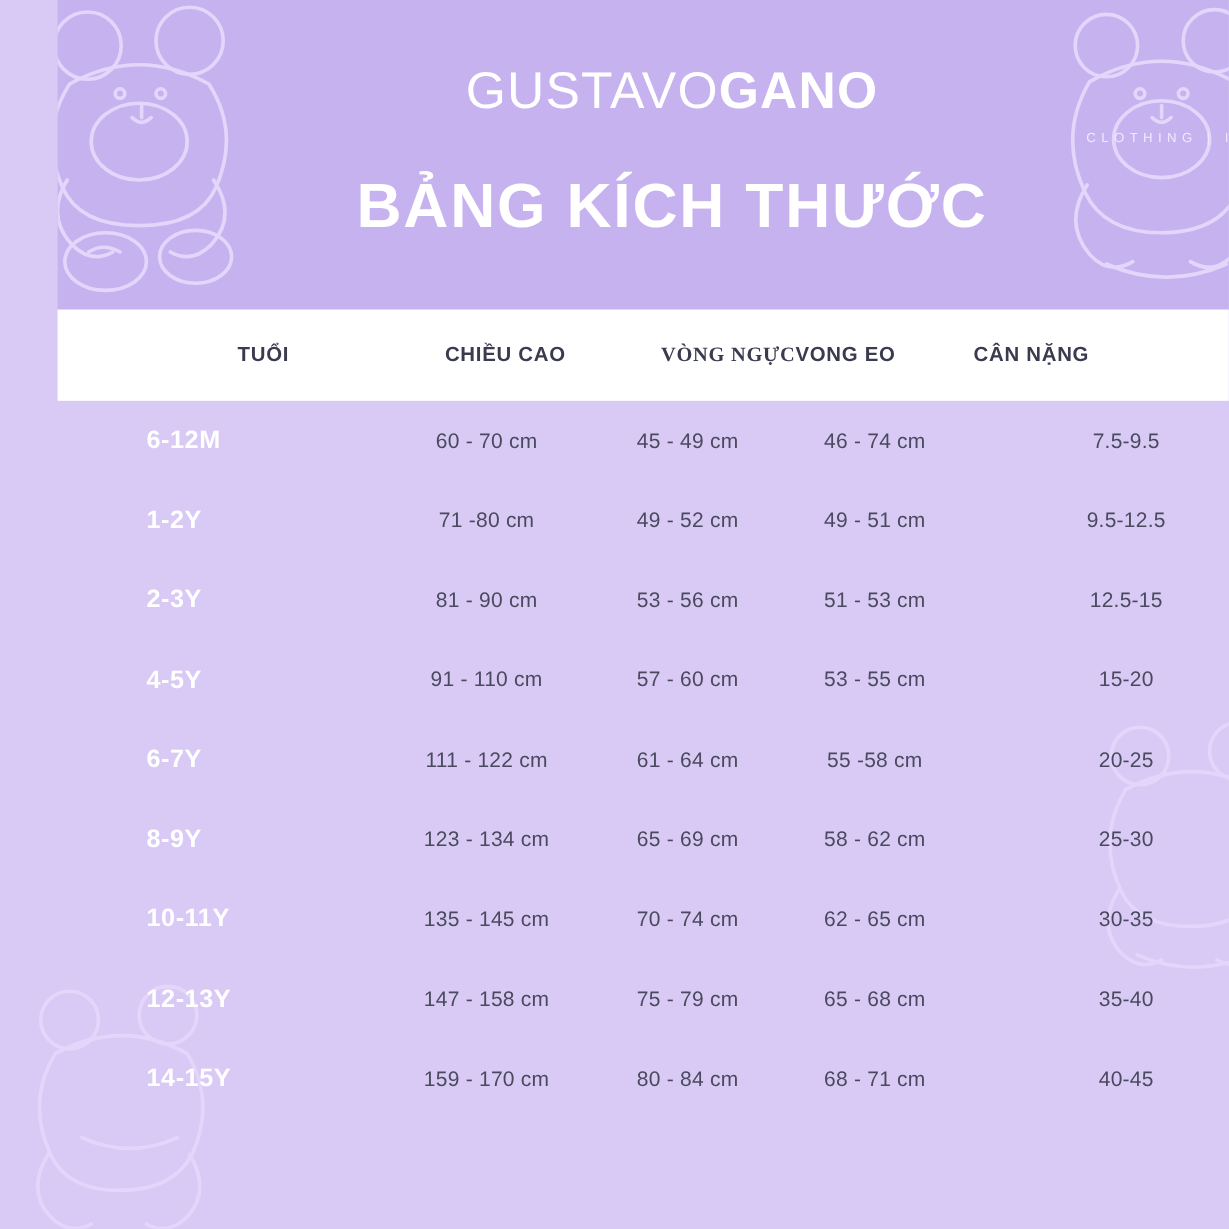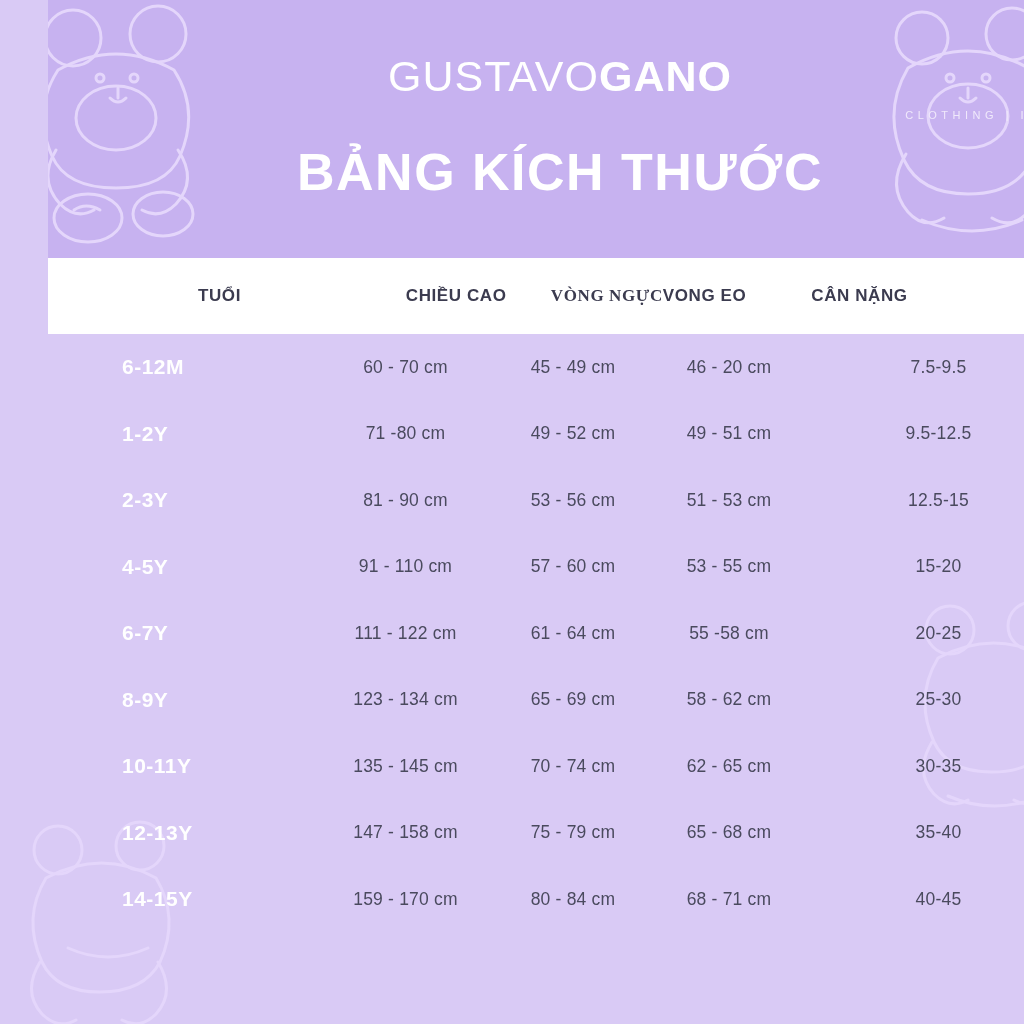--- a/index.html
+++ b/index.html
@@ -88,21 +88,21 @@
   }
   .cell {
     text-align: center;
   }
   .c0 { width: 270px; }
   .c1 { width: 175px; }
   .c2 { width: 160px; }
   .c3 { width: 152px; }
   .c4 { width: 267px; }
   .thead .c0 { text-align: left; padding-left: 150px; width: 291px; }
-  .thead .c1 { text-align: right; width: 175px; }
+  .thead .c1 { text-align: center; width: 175px; }
   .thead .c2 { text-align: right; width: 160px; font-family: Liberation Serif, serif; }
   .thead .c3 { text-align: left; width: 152px; }
   .thead .c4 { text-align: left; width: 267px; }
 
   .age {
     font-size: 21px;
     font-weight: 800;
     color: #ffffff;
     letter-spacing: 0.5px;
     text-align: left;
@@ -192,21 +192,21 @@
       <div class="cell c2">VÒNG NGỰC</div>
       <div class="cell c3">VONG EO</div>
       <div class="cell c4">CÂN NẶNG</div>
     </div>
 
     <div class="tbody" id="tbody">
         <div class="row">
           <div class="cell c0 age">6-12M</div>
           <div class="cell c1 val">60 - 70 cm</div>
           <div class="cell c2 val">45 - 49 cm</div>
-          <div class="cell c3 val">46 - 20 cm</div>
+          <div class="cell c3 val">46 - 74 cm</div>
           <div class="cell c4 val">7.5-9.5</div>
         </div>
         <div class="row">
           <div class="cell c0 age">1-2Y</div>
           <div class="cell c1 val">71 -80 cm</div>
           <div class="cell c2 val">49 - 52 cm</div>
           <div class="cell c3 val">49 - 51 cm</div>
           <div class="cell c4 val">9.5-12.5</div>
         </div>
         <div class="row">

